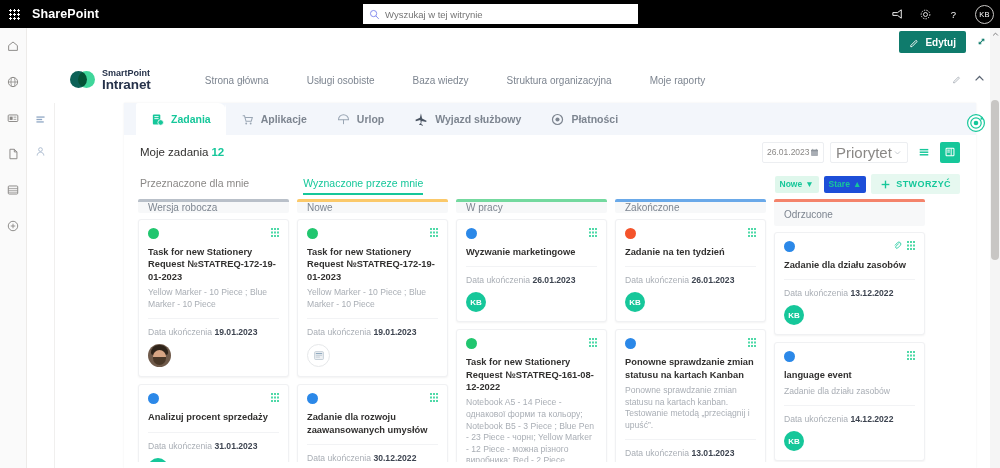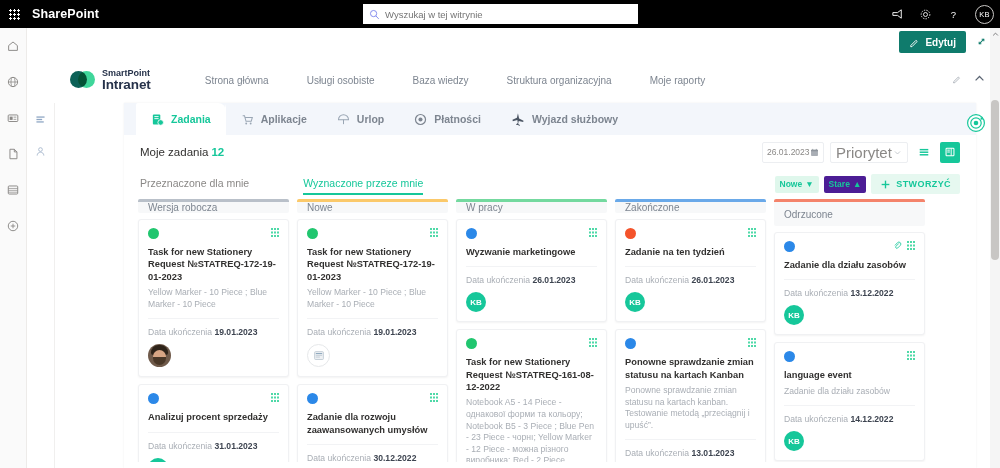--- a/index.html
+++ b/index.html
@@ -125,21 +125,21 @@
   .subtab{ font-size:10.5px; color:#8a8886; padding:3px 0 6px; margin-right:22px; position:relative;}
   .subtab.active{ color:#16c79a;}
   .subtab.active:after{
     content:""; position:absolute; left:0; right:0; bottom:0; height:2px; background:#16c79a;
   }
   .subrow-right{ margin-left:auto; display:flex; align-items:center; gap:5px;}
   .chip{
     height:17px; background:#dff7ec; color:#16c79a; border-radius:2px;
     display:flex; align-items:center; gap:3px; padding:0 5px; font-size:8.5px; font-weight:600;
   }
-  .chip.pale{ background:#4c1d95;}
+  .chip.pale{ background:#1d4ed8;}
   .create{
     height:20px; background:#e6f8f0; color:#16c79a; border-radius:2px; padding:0 9px;
     display:flex; align-items:center; gap:5px; font-size:9px; font-weight:700; letter-spacing:.4px;
   }
   
   .board{
     display:flex; gap:8px; padding:0 14px; height:263px; overflow:hidden;
   }
   .col{ width:151px; flex:none; display:flex; flex-direction:column;}
   .colhead{
@@ -362,34 +362,34 @@
       <span class="tico">
         <svg viewBox="0 0 14 14" width="13" height="13">
             <path d="M1.6 7.2a5.4 5.4 0 0 1 10.8 0z" fill="none" stroke="#9aa6b4" stroke-width="1.1"></path>
             <line x1="7" y1="7.2" x2="7" y2="12" stroke="#9aa6b4" stroke-width="1.1"></line>
           </svg>
       </span>
       <span>Urlop</span>
     </div>
     <div class="tab">
       <span class="tico">
+        <svg viewBox="0 0 14 14" width="14" height="14">
+            <path d="M7 1.4l1.1 5.2 4.4 2.1-.3 1.4-4.5-1.2-.5 3.1 1.6 1.1-.2.9L7 13l-1.6.1-.2-.9 1.6-1.1-.5-3.1-4.5 1.2-.3-1.4 4.4-2.1L6.9 1.4z" fill="#4b5563"></path>
+          </svg>
+      </span>
+      <span>Wyjazd służbowy</span>
+    </div>
+    <div class="tab">
+      <span class="tico">
         <svg viewBox="0 0 14 14" width="13" height="13">
             <circle cx="7" cy="7" r="5.4" fill="none" stroke="#7d8590" stroke-width="1.3"></circle>
             <circle cx="7" cy="7" r="2.2" fill="#7d8590"></circle>
           </svg>
       </span>
       <span>Płatności</span>
-    </div>
-    <div class="tab">
-      <span class="tico">
-        <svg viewBox="0 0 14 14" width="14" height="14">
-            <path d="M7 1.4l1.1 5.2 4.4 2.1-.3 1.4-4.5-1.2-.5 3.1 1.6 1.1-.2.9L7 13l-1.6.1-.2-.9 1.6-1.1-.5-3.1-4.5 1.2-.3-1.4 4.4-2.1L6.9 1.4z" fill="#4b5563"></path>
-          </svg>
-      </span>
-      <span>Wyjazd służbowy</span>
     </div>
   </div>
 
   <div class="toolbar">
     <div class="moje">
       <span>Moje zadania</span><b>12</b>
     </div>
     <div class="toolbar-right">
       <div class="datepick">
         <span>26.01.2023</span>

